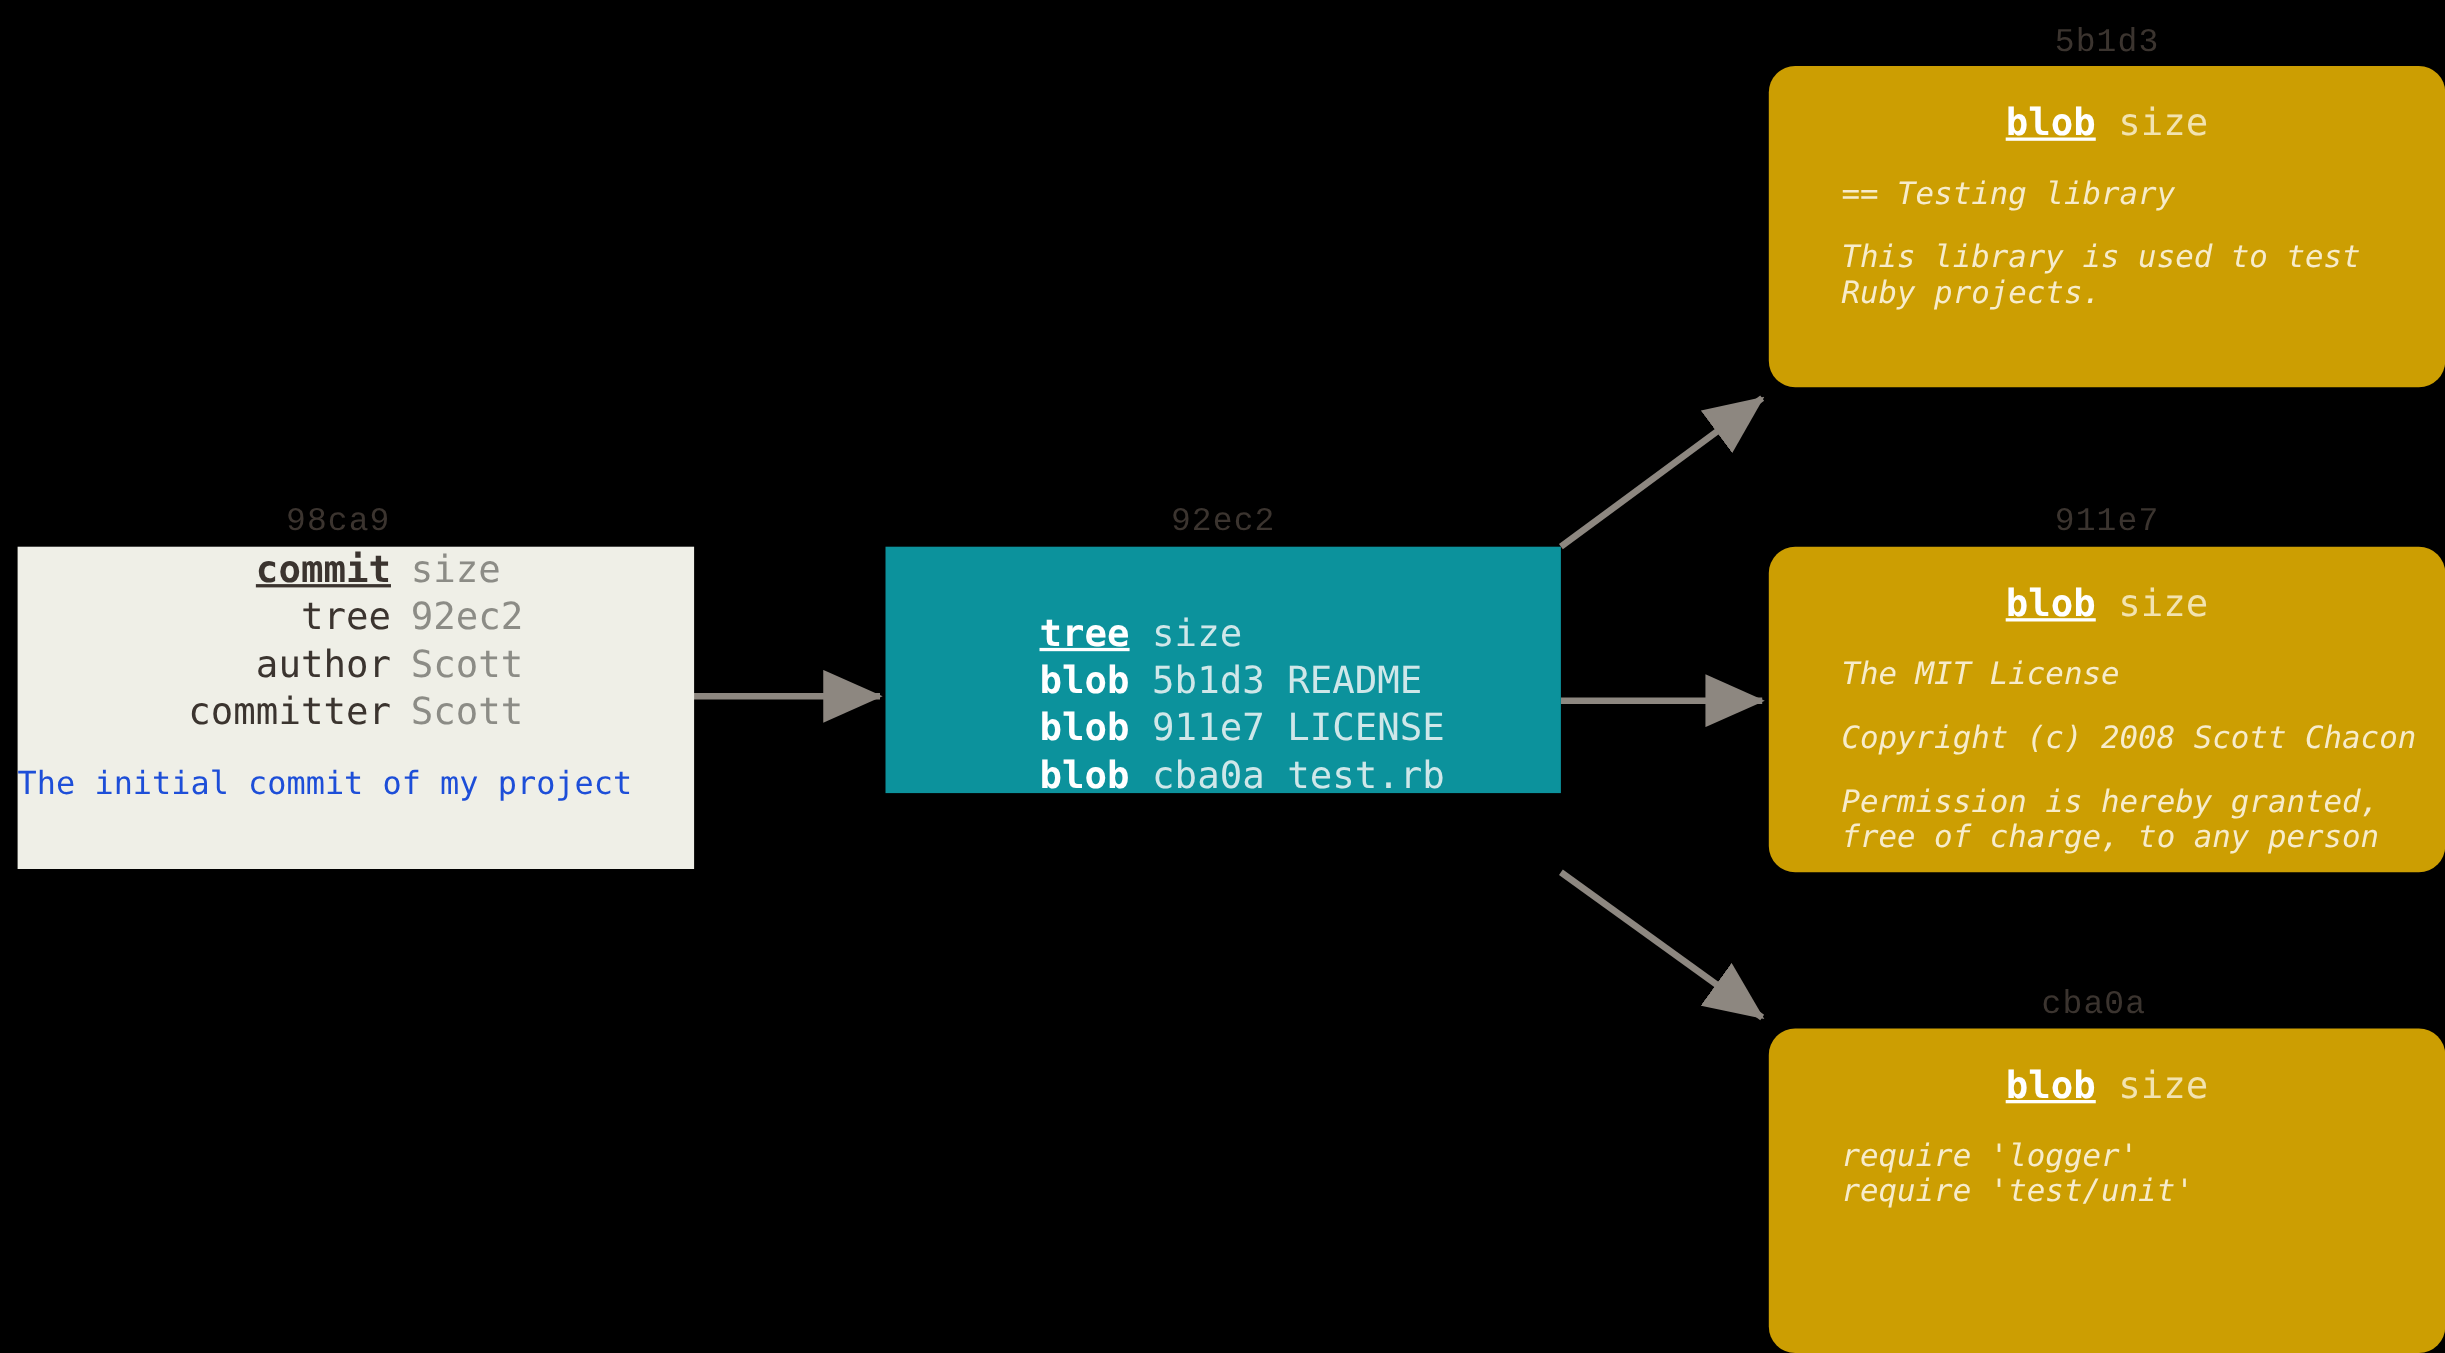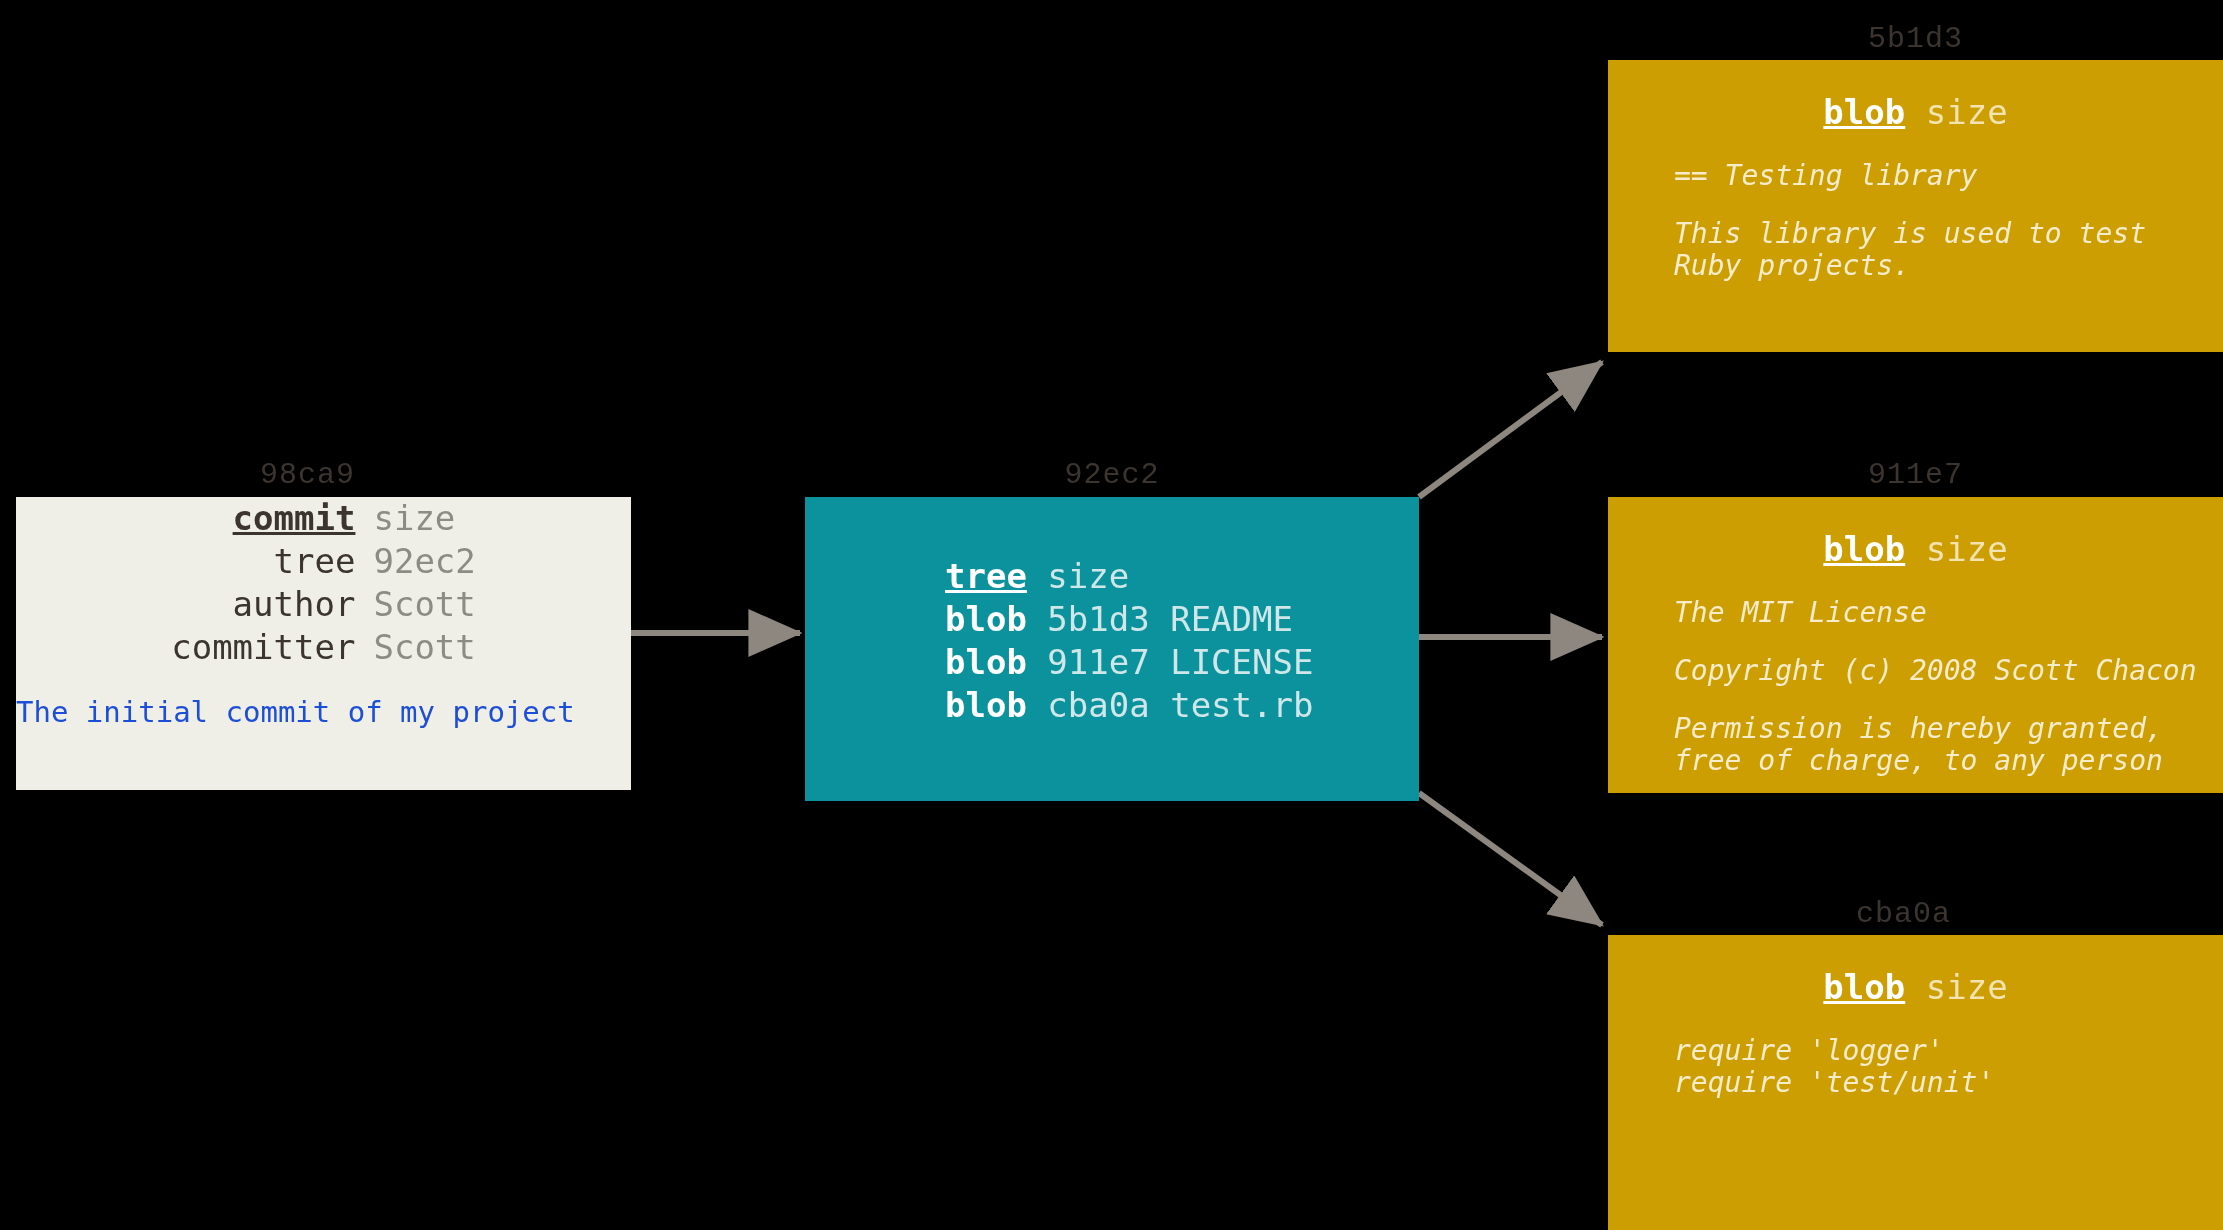--- a/index.html
+++ b/index.html
@@ -101,20 +101,21 @@
   .tree-line .t-kind.underline {
     text-decoration: underline;
   }
   .tree-line .t-rest {
     color: #cfe7e9;
   }
 
   
   .blob-box {
     background: #cc9e02;
+    border-radius: 24px;
   }
   .blob-header {
     text-align: center;
     font-size: 34px;
     margin-top: 30px;
     white-space: pre;
     line-height: 44px;
   }
   .blob-header .b-kind {
     color: #ffffff;
@@ -176,21 +177,21 @@
           <td class="kv-key">committer</td>
           <td class="kv-val">Scott</td>
         </tr>
       </tbody>
     </table>
     <div class="commit-msg">The initial commit of my project</div>
   </div>
 
   <div class="node-label" style="left:805px; top:458px; width:614px;">92ec2</div>
 
-  <div class="node tree-box" style="left:805px; top:497px; width:614px; height:304px;">
+  <div class="node tree-box" style="left:805px; top:497px; width:614px; height:224px;">
     <div class="tree-lines">
       <div class="tree-line"><span class="t-kind underline">tree</span><span class="t-rest"> size</span></div>
       <div class="tree-line"><span class="t-kind">blob</span><span class="t-rest"> 5b1d3 README</span></div>
       <div class="tree-line"><span class="t-kind">blob</span><span class="t-rest"> 911e7 LICENSE</span></div>
       <div class="tree-line"><span class="t-kind">blob</span><span class="t-rest"> cba0a test.rb</span></div>
     </div>
   </div>
 
   <div class="node-label" style="left:1608px; top:22px; width:615px;">5b1d3</div>
 

